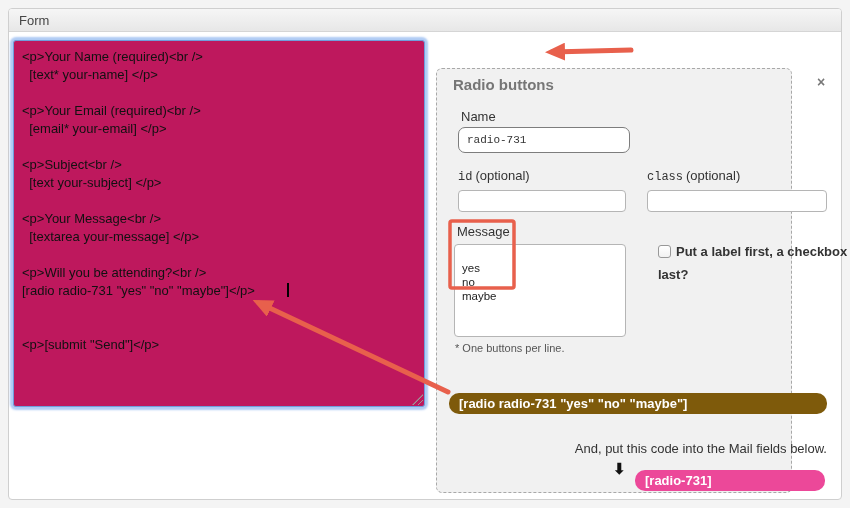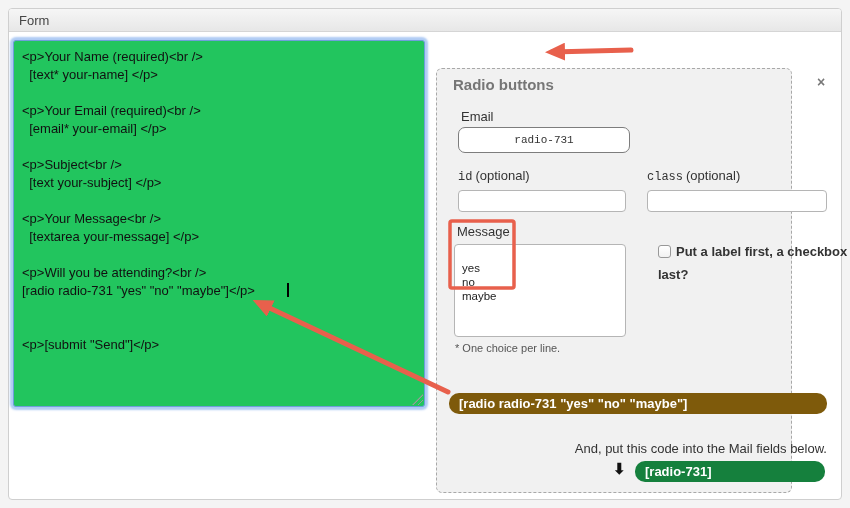--- a/index.html
+++ b/index.html
@@ -9,21 +9,21 @@
   
   .postbox { position: absolute; left: 8px; top: 8px; width: 834px; height: 492px;
              background: #ffffff; border: 1px solid #cfcfcf; border-radius: 4px; }
   .postbox-header { height: 23px; line-height: 23px; padding-left: 10px;
                     background: linear-gradient(#f6f6f6, #e7e7e7);
                     border-bottom: 1px solid #d5d5d5; border-radius: 3px 3px 0 0;
                     font-size: 13px; font-weight: normal; color: #464646; }
 
   
   .form-editor { position: absolute; left: 13px; top: 40px; width: 412px; height: 367px;
-                 background: #22c55e; border: 1px solid #6f9edb; border-radius: 3px;
+                 background: #be185d; border: 1px solid #6f9edb; border-radius: 3px;
                  box-shadow: 0 0 2px 3px rgba(110,160,235,.55);
                  font-family: "Liberation Sans", sans-serif; font-size: 13px; line-height: 18px;
                  color: #111; padding: 7px 8px; resize: none; outline: none; overflow: hidden;
                  white-space: pre; }
   .text-caret { position: absolute; left: 287px; top: 283px; width: 2px; height: 14px; background: #000; }
 
   .grip { position: absolute; width: 11px; height: 11px;
           background: repeating-linear-gradient(-45deg, transparent 0 3px, #9a9a9a 3px 4px);
           clip-path: polygon(100% 0, 100% 100%, 0 100%); }
   .grip-editor { left: 412px; top: 394px; }
@@ -42,21 +42,21 @@
   .panel-close { position: absolute; left: 380px; top: 5px; font-size: 14px; font-weight: bold;
                  color: #787878; cursor: pointer; background: none; border: none; }
 
   .fld-label { position: absolute; font-size: 13px; color: #333; }
   .fld-label code { font-family: "Liberation Mono", monospace; font-size: 12px; margin-right: 3px; }
 
   .txt-input { background: #fff; border: 1px solid #9a9a9a; position: absolute;
                font-family: "Liberation Mono", monospace; font-size: 11px; color: #333;
                outline: none; }
   .name-input { left: 21px; top: 58px; width: 172px; height: 26px; border-radius: 7px;
-                border-color: #7d7d7d; padding: 0 8px; text-align: center; }
+                border-color: #7d7d7d; padding: 0 8px; }
   .id-input    { left: 21px;  top: 121px; width: 168px; height: 22px; border-radius: 4px;
                  border-color: #b5b5b5; padding: 0 6px; }
   .class-input { left: 210px; top: 121px; width: 180px; height: 22px; border-radius: 4px;
                  border-color: #b5b5b5; padding: 0 6px; }
 
   .choices-box { position: absolute; left: 17px; top: 175px; width: 172px; height: 93px;
                  background: #fff; border: 1px solid #b5b5b5; border-radius: 4px;
                  font-family: "Liberation Sans", sans-serif; font-size: 11.5px; line-height: 14px;
                  color: #222; padding: 16px 7px; resize: none; outline: none; white-space: pre; }
   .choices-hint { position: absolute; left: 18px; top: 273px; font-size: 11px; color: #555; }
@@ -67,21 +67,21 @@
   .cb { display: inline-block; width: 13px; height: 13px; background: linear-gradient(#fff, #f1f1f1);
         border: 1px solid #989898; border-radius: 3px; margin-right: 5px; vertical-align: -2px; }
 
   .copy-instruction { position: absolute; left: 12px; top: 303px; font-size: 13px; color: #333; }
   .code-pill { position: absolute; height: 21px; line-height: 21px; border-radius: 10px;
                color: #fff; font-size: 13px; font-weight: bold; padding: 0 10px; white-space: nowrap; }
   .form-code-pill { left: 12px; top: 324px; width: 378px; background: #7e5a0b; }
   .mail-instruction { position: absolute; left: 12px; top: 372px; width: 378px;
                       text-align: right; font-size: 13px; color: #333; }
   .mail-arrow { position: absolute; left: 176px; top: 391px; font-size: 15px; font-weight: bold; color: #111; }
-  .mail-code-pill { left: 198px; top: 392px; width: 190px; background: #15803d; }
+  .mail-code-pill { left: 198px; top: 401px; width: 190px; background: #ec4899; }
 
   
   .annotations { position: absolute; left: 0; top: 0; width: 850px; height: 508px;
                  pointer-events: none; z-index: 50; }
 </style>
 </head>
 <body>
 
 <div class="canvas">
 
@@ -109,35 +109,35 @@
 
 &lt;p&gt;[submit "Send"]&lt;/p&gt;</textarea>
   <div class="text-caret"></div>
   <div class="grip grip-editor"></div>
 
 
   <div class="tag-panel">
     <div class="panel-title">Radio buttons</div>
     <button class="panel-close">×</button>
 
-    <label class="fld-label" style="left:24px; top:40px;">Email</label>
+    <label class="fld-label" style="left:24px; top:40px;">Name</label>
     <input class="txt-input name-input" value="radio-731" style="">
 
     <label class="fld-label" style="left:21px; top:99px;"><code>id</code><span>(optional)</span></label>
     <input class="txt-input id-input" value="" style="">
 
     <label class="fld-label" style="left:210px; top:99px;"><code>class</code><span>(optional)</span></label>
     <input class="txt-input class-input" value="" style="">
 
     <label class="fld-label" style="left:20px; top:155px;">Message</label>
     <textarea class="choices-box" spellcheck="false" style="">yes
 no
 maybe</textarea>
 
-    <div class="choices-hint">* One choice per line.</div>
+    <div class="choices-hint">* One buttons per line.</div>
 
     <div class="cb-col">
       <label class="cb-row"><span class="cb"></span><span>Put a label first, a checkbox last?</span></label>
     </div>
 
     <div class="code-pill form-code-pill">[radio radio-731 "yes" "no" "maybe"]</div>
 
     <div class="mail-instruction">And, put this code into the Mail fields below.</div>
     <div class="mail-arrow">⬇</div>
     <div class="code-pill mail-code-pill">[radio-731]</div>

